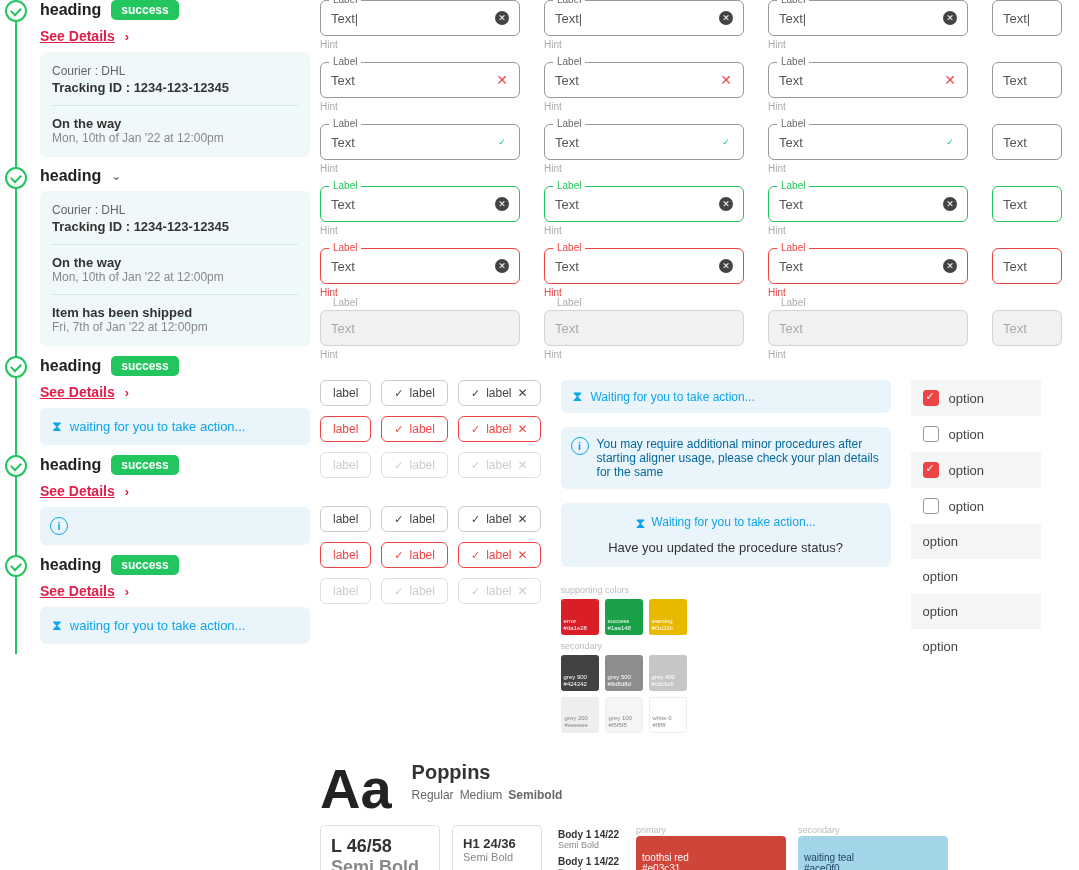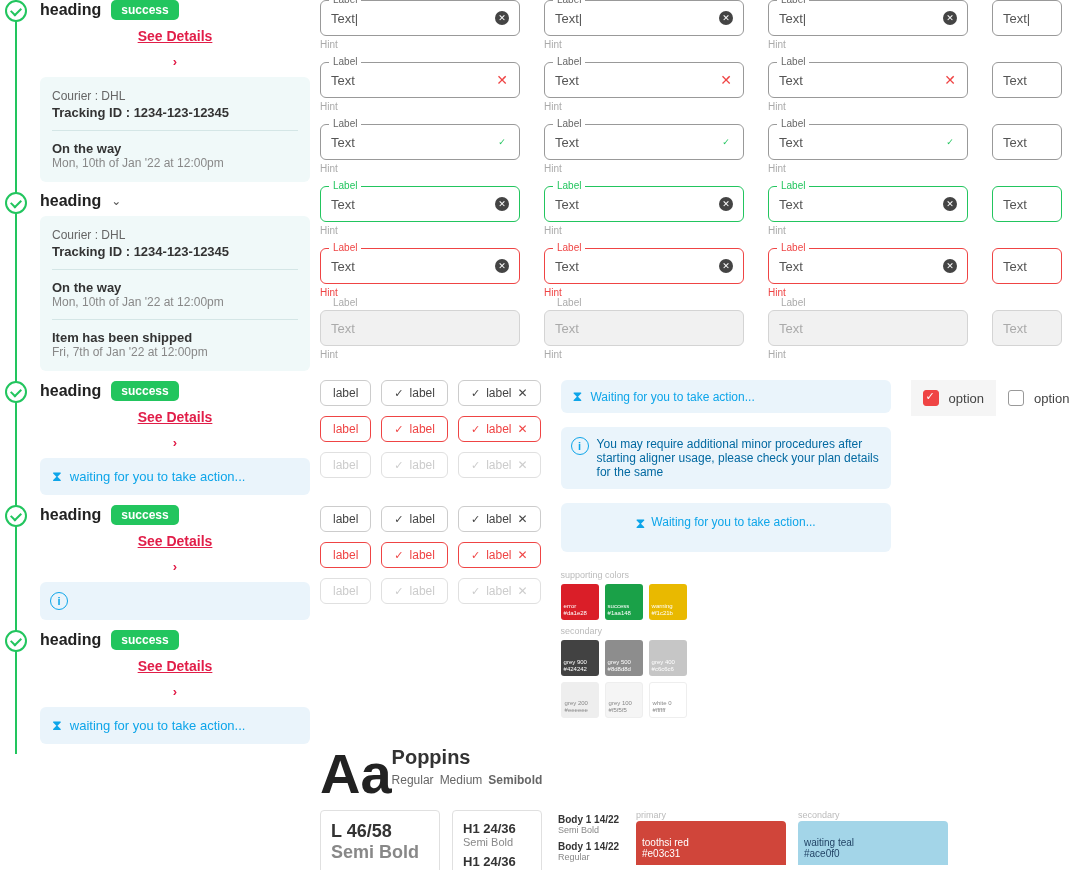--- a/index.html
+++ b/index.html
@@ -10,21 +10,21 @@
 
 
 .track { position: relative; padding-left: 40px; margin-bottom: 10px; }
 .track::before { content: ''; position: absolute; left: 15px; top: 0; bottom: -10px; width: 2px; background: #22c55e; }
 .track-head { display: flex; align-items: center; gap: 10px; }
 .check-ic { position: absolute; left: 5px; background: #fff; width: 22px; height: 22px; border: 2.5px solid #22c55e; border-radius: 50%; display: flex; align-items: center; justify-content: center; }
 .check-ic::after { content: ''; width: 8px; height: 5px; border-left: 2.5px solid #22c55e; border-bottom: 2.5px solid #22c55e; transform: rotate(-45deg); margin-top: -2px; }
 .heading-txt { font-weight: 700; font-size: 16px; color: #222; }
 .badge { background: #22c55e; color: #fff; font-size: 12px; padding: 3px 10px; border-radius: 5px; font-weight: 600; }
 .chev { font-size: 12px; color: #555; }
-.see-details { display: flex; align-items: center; gap: 10px; margin: 8px 0; flex-direction: column; }
+.see-details { display: flex; align-items: center; gap: 10px; margin: 8px 0; }
 .see-details a { color: #e11d48; font-weight: 700; text-decoration: underline; font-size: 14px; }
 .see-details .arr { color: #e11d48; font-weight: 700; }
 .info-card { background: #f0f9f9; border-radius: 6px; padding: 12px; margin-top: 6px; }
 .info-card .line1 { color: #666; font-size: 12px; }
 .info-card .line2 { font-weight: 700; font-size: 13px; margin-top: 2px; }
 .info-card hr { border: none; border-top: 1px solid #d4e6e6; margin: 10px 0; }
 .status-t { font-weight: 700; font-size: 13px; }
 .status-d { color: #888; font-size: 12px; }
 .wait-pill { background: #eaf4fb; border-radius: 6px; padding: 10px 12px; display: flex; align-items: center; gap: 8px; margin-top: 8px; }
 .hourglass { color: #0ea5e9; font-size: 14px; }
@@ -60,36 +60,36 @@
 .chip .x { font-size: 12px; }
 
 
 .msg-col { display: flex; flex-direction: column; gap: 14px; width: 330px; }
 .msg-wait { background: #eaf4fb; border-radius: 6px; padding: 8px 12px; color: #0ea5e9; display: flex; gap: 8px; align-items: center; font-size: 12px; }
 .msg-info { background: #eaf4fb; border-radius: 6px; padding: 10px; display: flex; gap: 8px; font-size: 12px; color: #0369a1; }
 .msg-q { background: #eaf4fb; border-radius: 6px; padding: 12px; text-align: center; font-size: 13px; color: #333; }
 .msg-q .top { color: #0ea5e9; font-size: 12px; display: flex; gap: 6px; justify-content: center; margin-bottom: 8px; }
 
 
-.opts-col { width: 130px; display: flex; flex-direction: row; }
+.opts-col { width: 130px; display: flex; flex-direction: column; }
 .opt { display: flex; align-items: center; gap: 10px; padding: 10px 12px; font-size: 13px; color: #444; }
 .opt.sel { background: #f5f5f5; }
 .cb { width: 16px; height: 16px; border: 1.5px solid #999; border-radius: 3px; }
 .cb.checked { background: #ef4444; border-color: #ef4444; position: relative; }
 .cb.checked::after { content: '✓'; color: #fff; font-size: 11px; position: absolute; left: 2px; top: -1px; }
 
 
 .swatch-section { margin-top: 4px; }
 .sw-lbl { font-size: 9px; color: #bbb; margin-bottom: 4px; }
 .sw-row { display: flex; gap: 6px; margin-bottom: 6px; }
 .sw { width: 38px; height: 36px; border-radius: 3px; padding: 3px; font-size: 6px; color: #fff; display: flex; flex-direction: column; justify-content: flex-end; line-height: 1.2; }
 .sw.border { border: 1px solid #eee; color: #888; }
 
 
-.typo { display: flex; margin-top: 12px; align-items: flex-start; }
+.typo { display: flex; gap: 20px; margin-top: 12px; align-items: flex-start; }
 .aa { font-size: 56px; font-weight: 800; color: #222; line-height: 1; }
 .typo-head .name { font-size: 20px; font-weight: 700; }
 .typo-head .weights { font-size: 12px; color: #666; margin-top: 4px; }
 .typo-head .weights span:nth-child(2) { font-weight: 500; margin: 0 6px; }
 .typo-head .weights span:nth-child(3) { font-weight: 700; }
 .ts-box { border: 1px solid #e0e0e0; border-radius: 4px; padding: 10px; min-width: 120px; }
 .ts-l1 { font-size: 18px; font-weight: 700; }
 .ts-l2 { font-size: 18px; color: #888; font-weight: 600; }
 .ts-h { font-size: 13px; font-weight: 700; }
 .ts-hs { font-size: 11px; color: #888; }
@@ -470,20 +470,21 @@
           </div>
     <div class="msg-info">
             <span class="info-ic">i</span>
             <span>You may require additional minor procedures after starting aligner usage, please check your plan details for the same</span>
           </div>
     <div class="msg-q">
       <div class="top">
               <span class="hourglass">⧗</span>
               <span>Waiting for you to take action...</span>
             </div>
+      <div>Have you updated the procedure status?</div>
     </div>
 
     <div style="display:flex; gap:20px;align-items:center;">
     <div class="swatch-section">
       <div class="sw-lbl">supporting colors</div>
       <div class="sw-row">
         <div class="sw" style="background:#da1e28">
                   <span>error</span>
                   <span>#da1e28</span>
                 </div>

